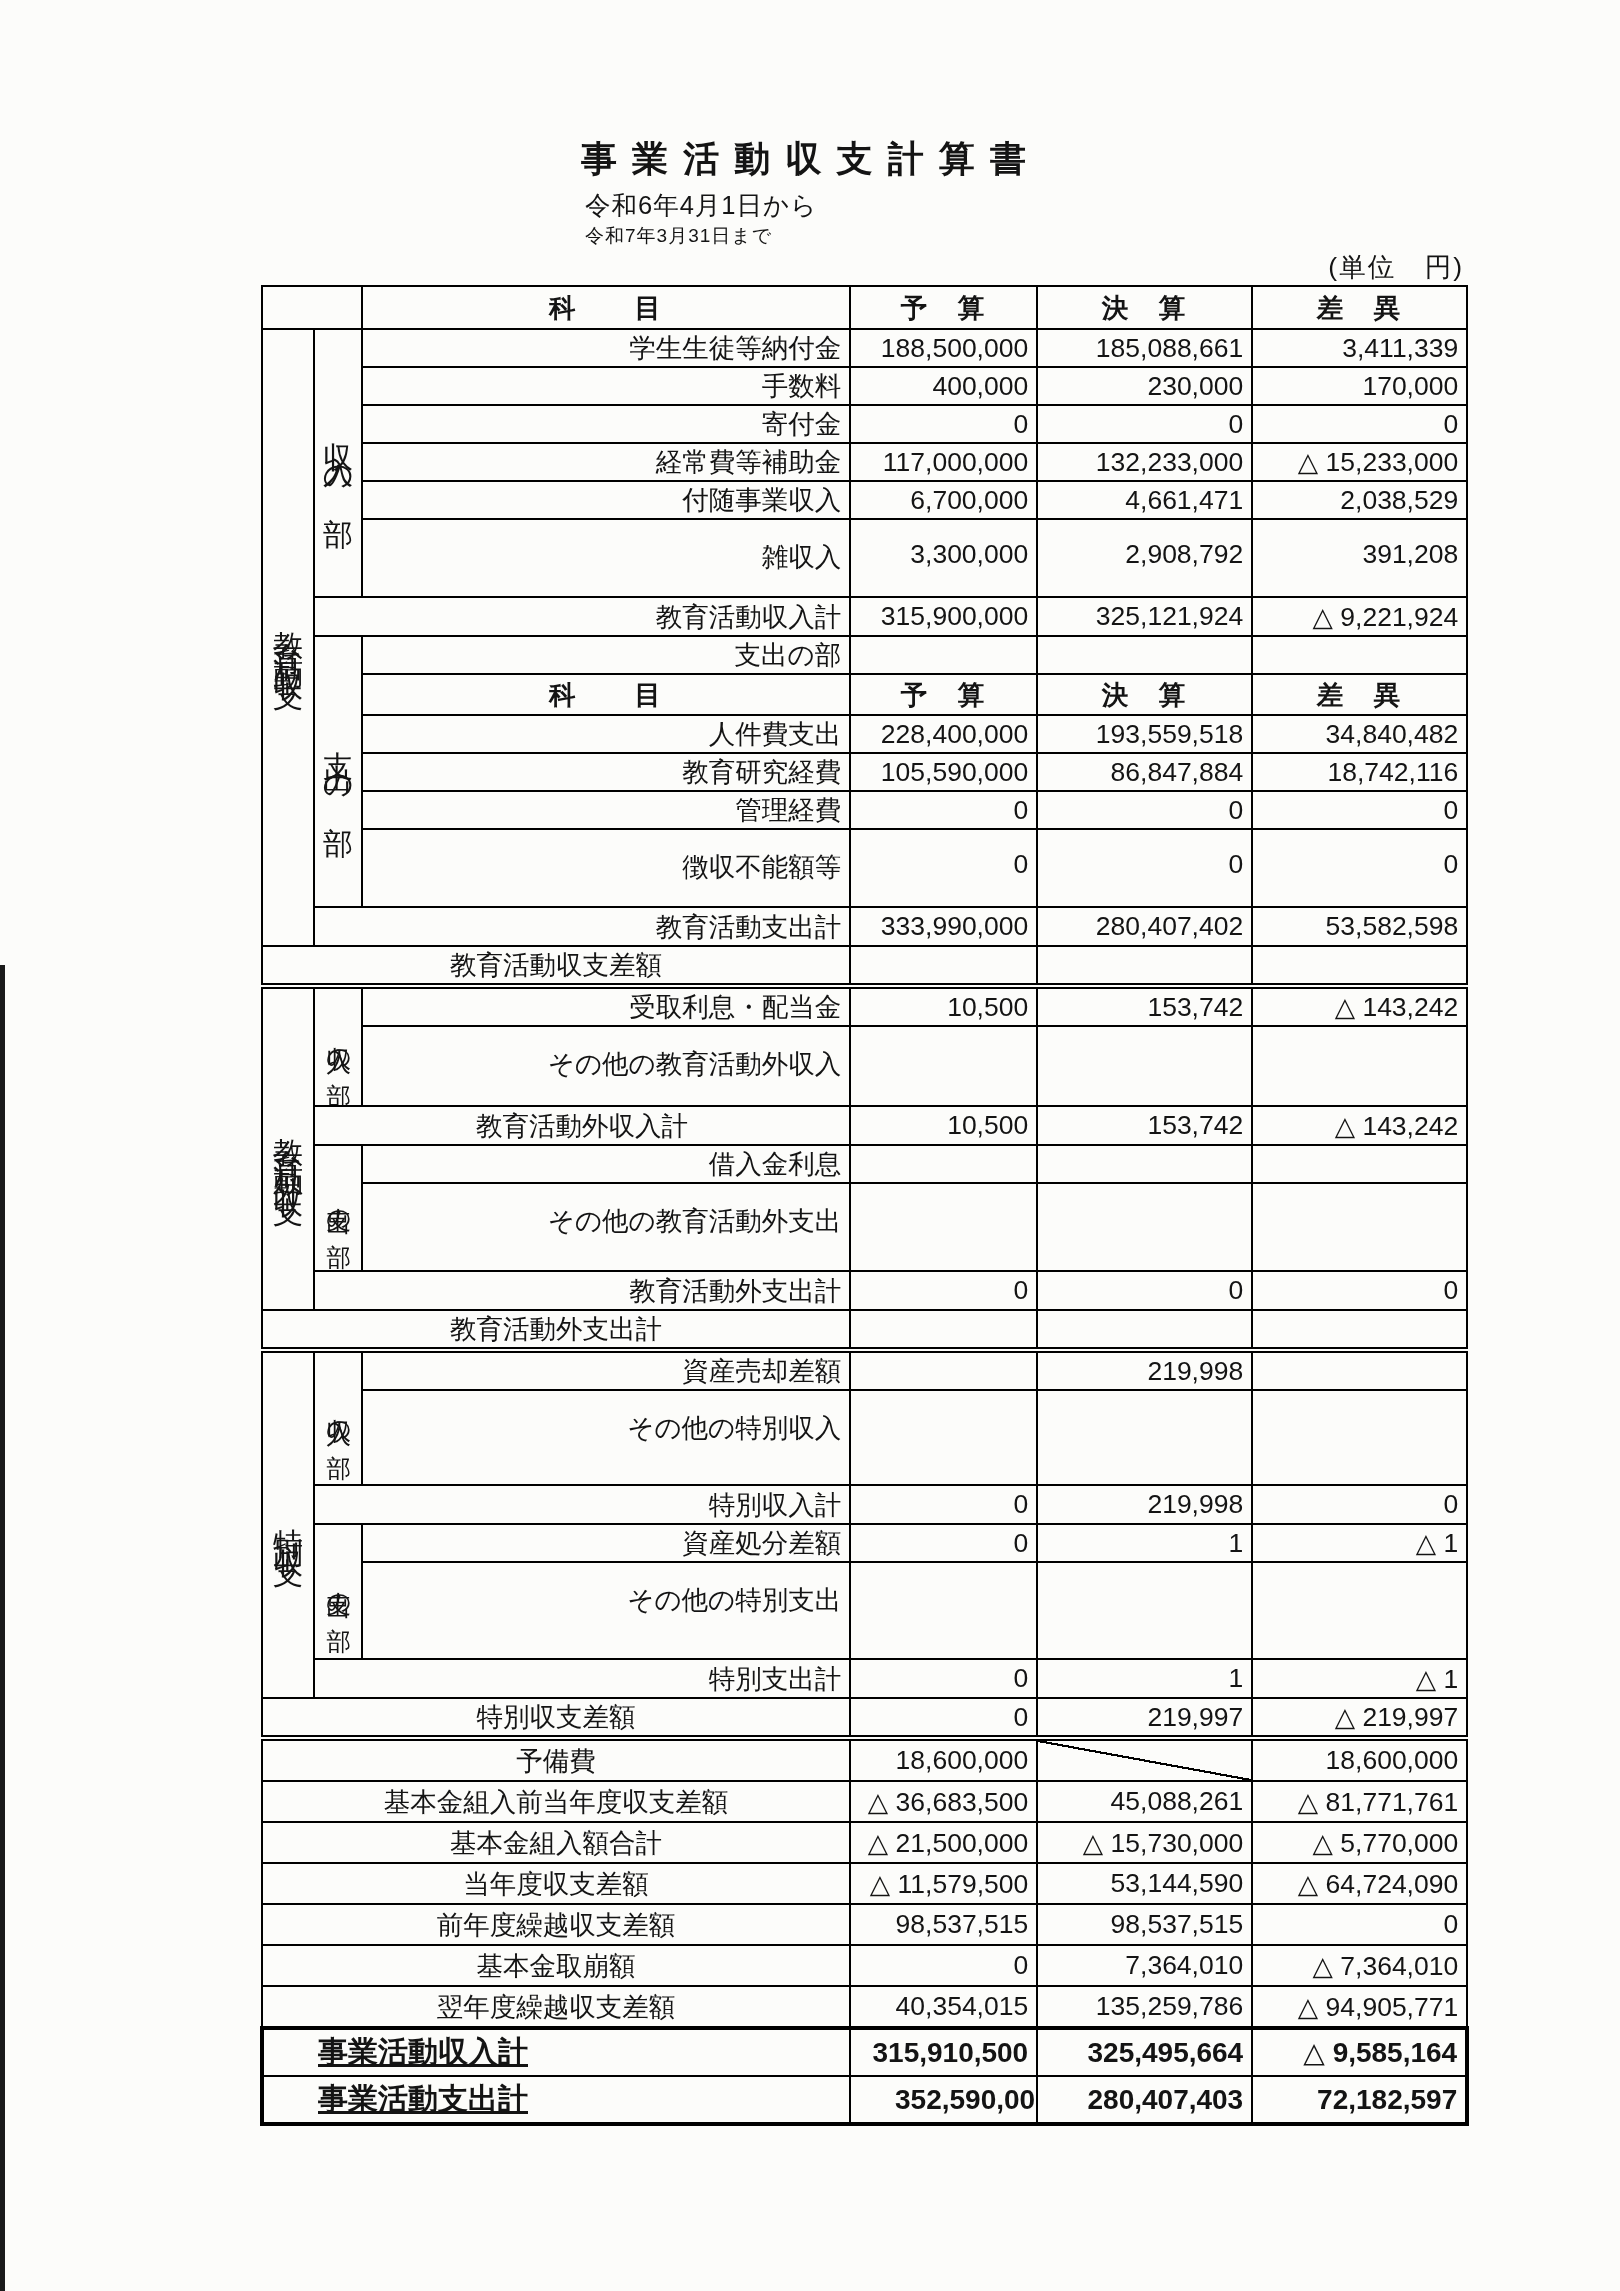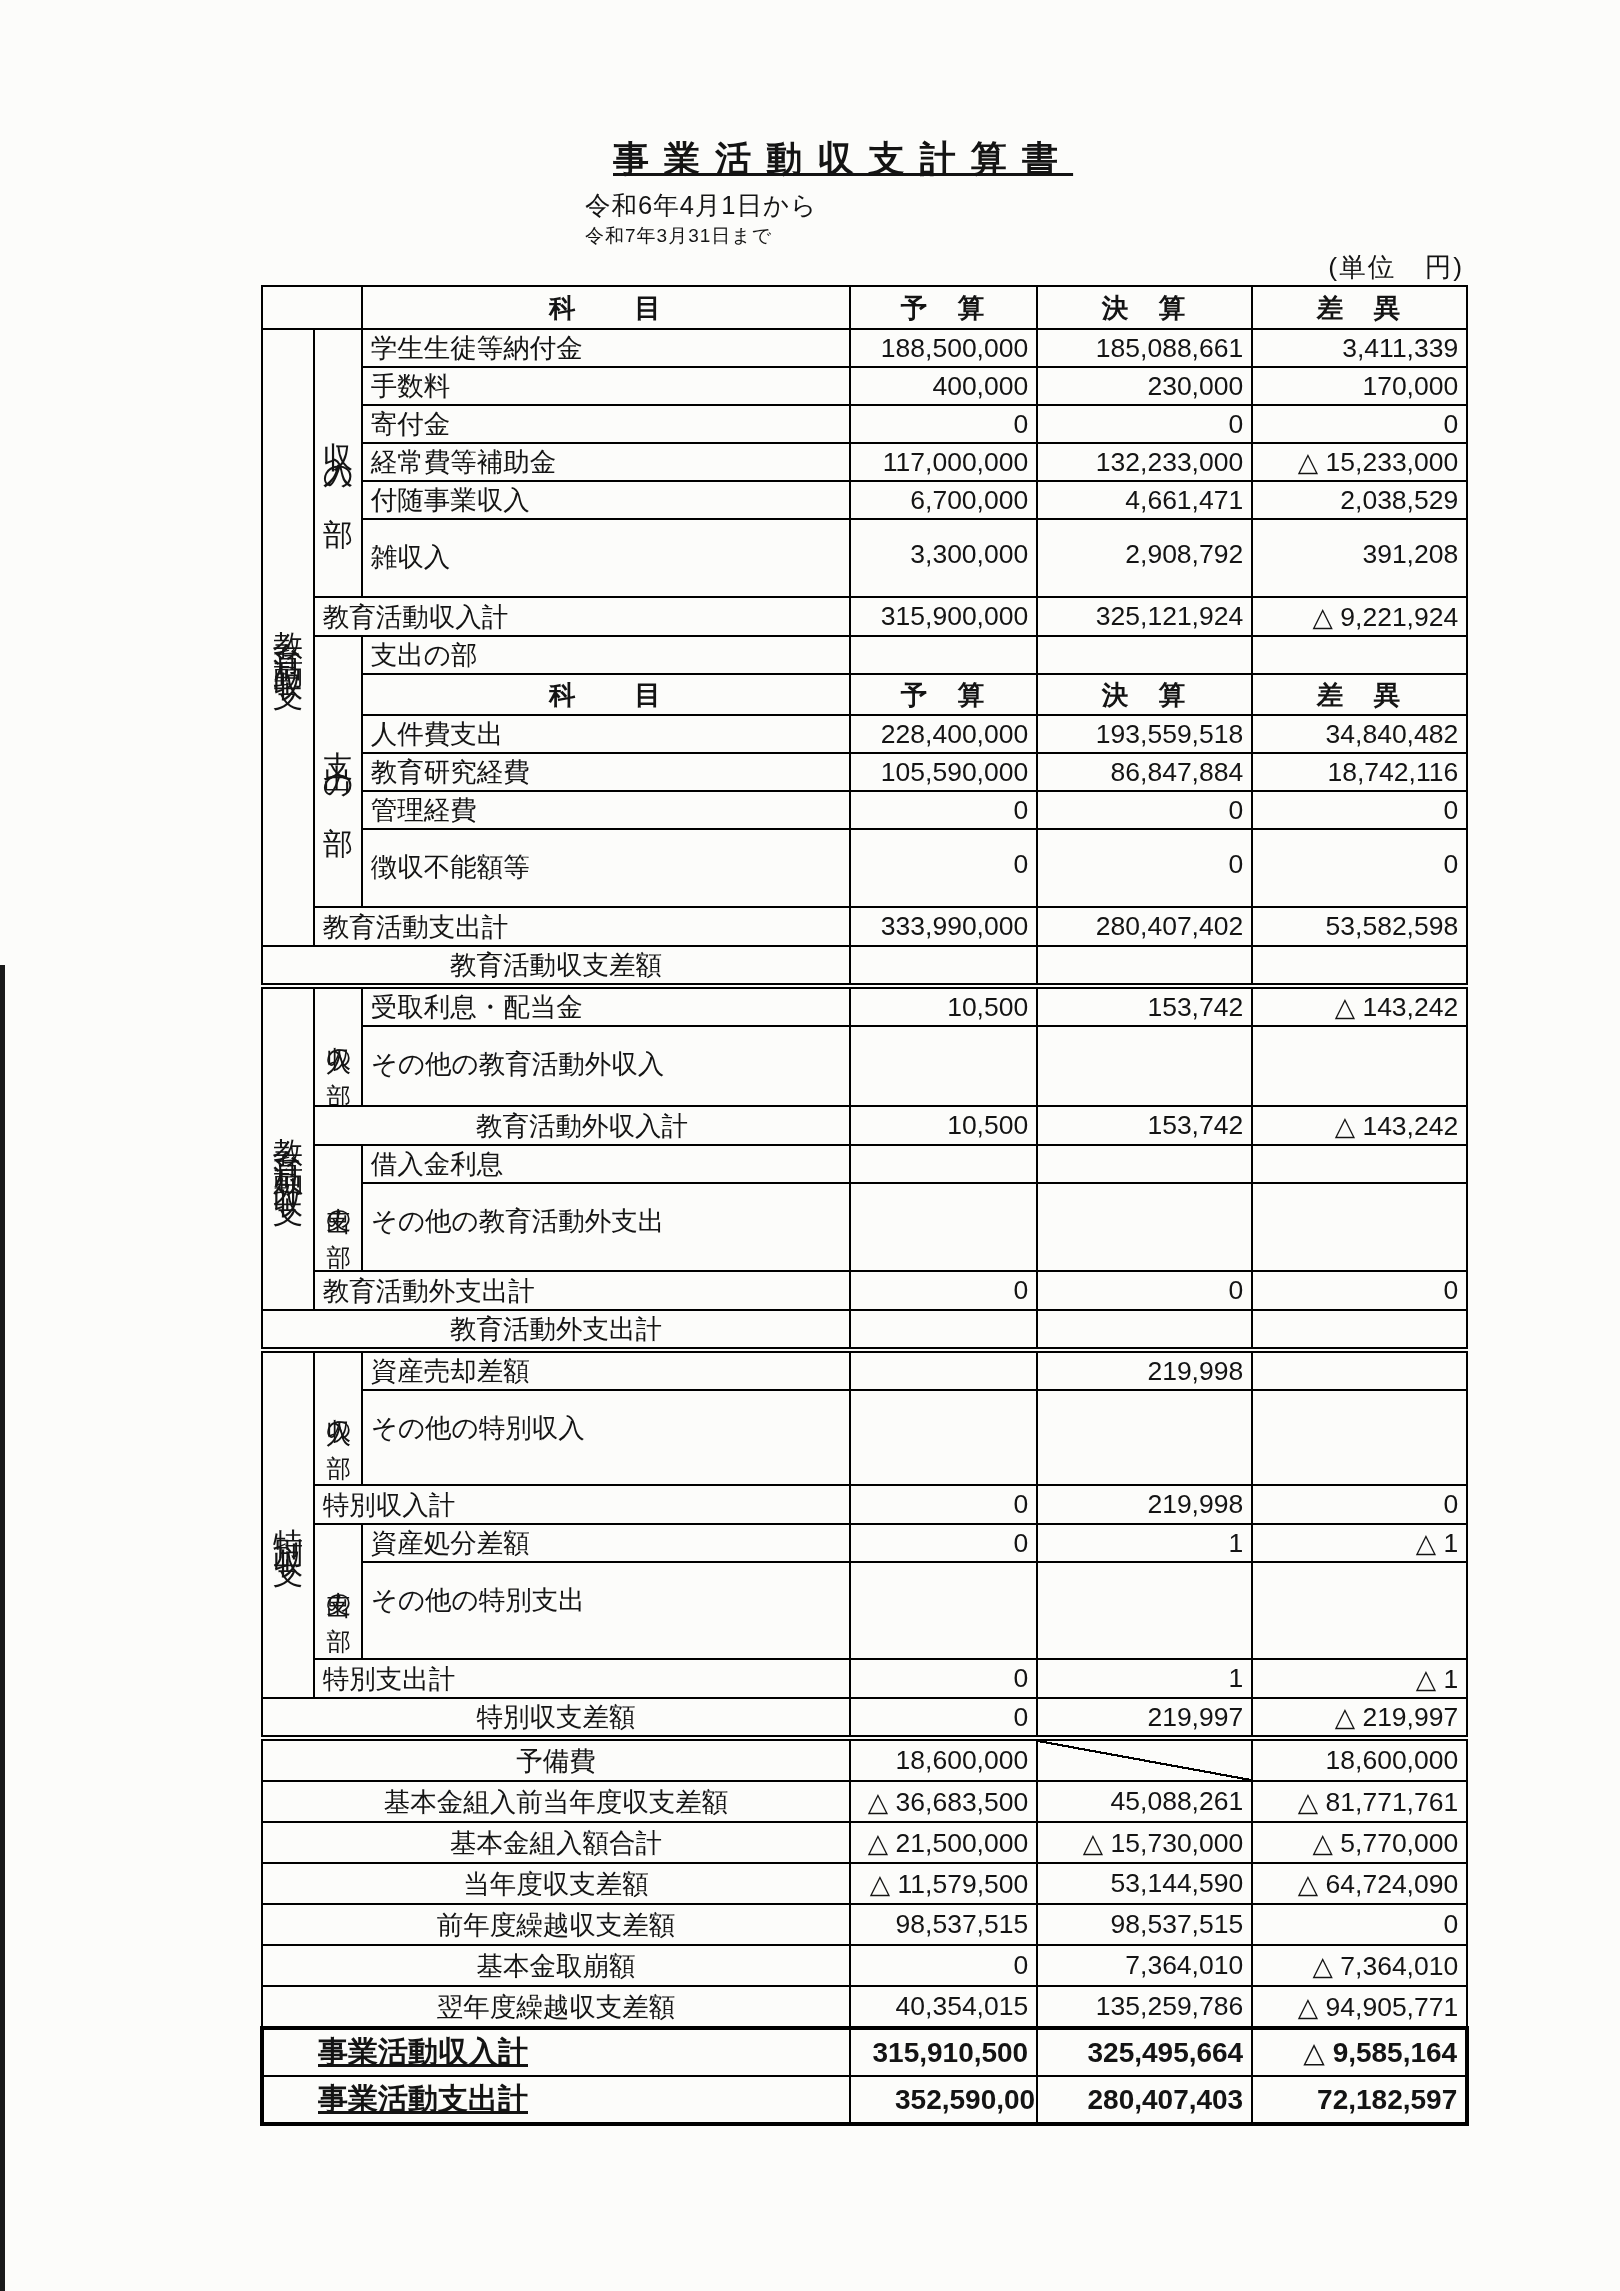--- a/index.html
+++ b/index.html
@@ -3,41 +3,41 @@
 <meta charset="utf-8">
 <style>
   html,body{margin:0;padding:0;}
   body{
     width:1620px;height:2292px;position:relative;overflow:hidden;
     background:#fcfcfa;color:#141414;
     font-family:"Liberation Sans","DejaVu Sans",sans-serif;
     -webkit-font-smoothing:antialiased;
   }
   .doc-title{
-    position:absolute;left:613px;top:135px;
-    font-size:36px;font-weight:bold;letter-spacing:0.42em;white-space:nowrap;text-decoration:underline;
+    position:absolute;left:581px;top:135px;
+    font-size:36px;font-weight:bold;letter-spacing:0.42em;white-space:nowrap;
   }
   .doc-period-from{position:absolute;left:585px;top:188px;font-size:25.5px;letter-spacing:1px;}
   .doc-period-to{position:absolute;left:585px;top:223px;font-size:19px;letter-spacing:1px;}
   .unit-note{position:absolute;top:249px;right:156px;font-size:26.5px;letter-spacing:2px;}
   .artifact{position:absolute;left:0;top:965px;width:4.9px;height:1326px;background:#1a1a1a;}
 
   table.stmt{
     position:absolute;left:260px;top:285px;
     border-collapse:collapse;table-layout:fixed;
     width:1205px;
     font-size:26.5px;
   }
   table.stmt td{
     border:2px solid #000;
     padding:0 7.8px;
     overflow:hidden;white-space:nowrap;
   }
   table.stmt{border:2.9px solid #000;}
-  td.lab{text-align:left;padding-left:6.9px;margin-top:42px;}
+  td.lab{text-align:right;padding-left:6.9px;margin-top:42px;}
   td.num{text-align:right;padding-right:8.8px;}
   td.ctr{text-align:center;}
   td.hdr{text-align:center;font-weight:bold;letter-spacing:2px;}
   .hdr-b td{border-bottom:2.9px solid #000;}
   tr.tot td{border-top:2.9px solid #000;}
   tr.dbl td{border-top:6.9px double #000;}
   tr.talltext td{vertical-align:top;padding-top:19px;}
   td.vert{
     writing-mode:vertical-rl;text-orientation:upright;
     text-align:center;vertical-align:middle;padding:3.9px 0;

